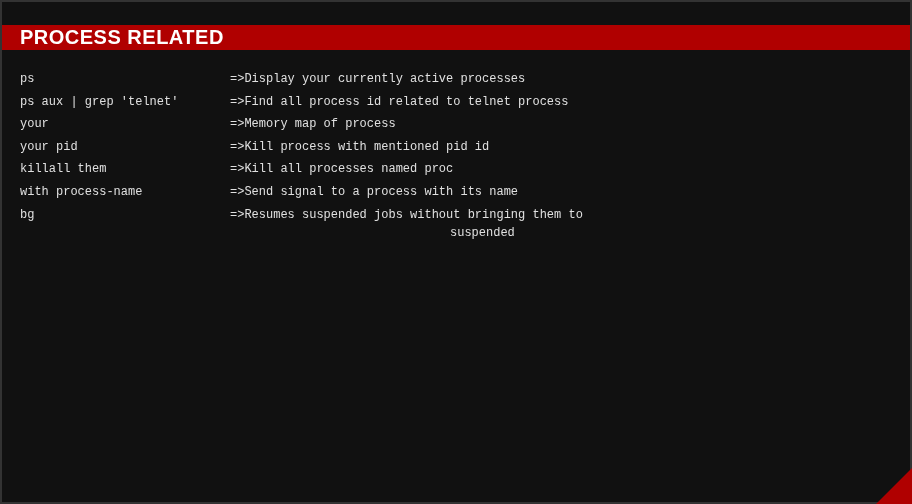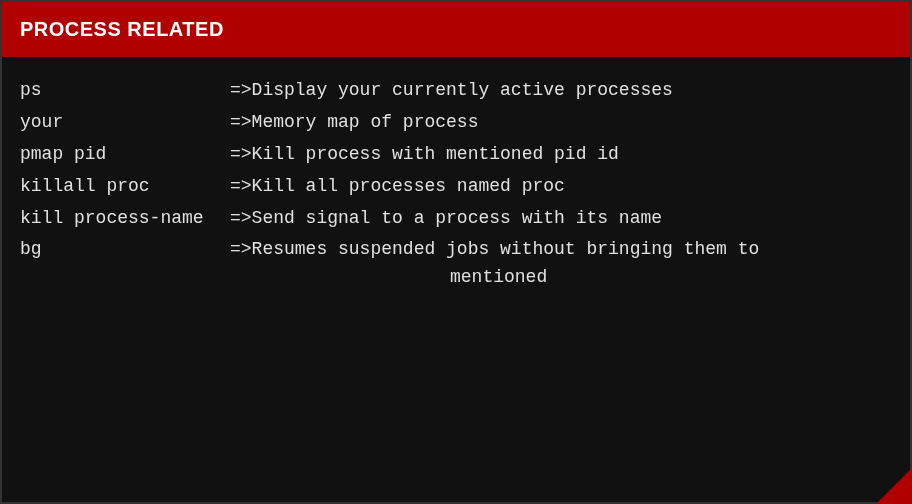--- a/index.html
+++ b/index.html
@@ -20,22 +20,23 @@
       width: 912px;
       height: 504px;
       background: #111;
       border: 2px solid #333;
       display: flex;
       flex-direction: column;
     }
 
     .header {
       background: #b00000;
-      padding: 16px 18px;
+      padding: 1px 18px;
       flex-shrink: 0;
+      margin-top: 23px;
     }
 
     .header-title {
       color: #fff;
       font-size: 20px;
       font-weight: bold;
       letter-spacing: 0.5px;
       font-family: Arial, sans-serif;
     }
 
@@ -45,21 +46,21 @@
       overflow: hidden;
     }
 
     .command-table {
       width: 100%;
       border-collapse: collapse;
     }
 
     .command-table tr td {
       color: #e0e0e0;
-      font-size: 18px;
+      font-size: 12px;
       font-family: 'Courier New', Courier, monospace;
       padding: 2px 0;
       vertical-align: top;
       line-height: 1.55;
     }
 
     .cmd-col {
       white-space: nowrap;
       padding-right: 10px;
       min-width: 210px;
@@ -102,37 +103,41 @@
       <span class="header-title">PROCESS RELATED</span>
     </div>
     <div class="content">
       <table class="command-table">
         <tbody id="commands-body">
         <tr>
               <td class="cmd-col">ps</td>
               <td class="desc-col">=&gt;Display your currently active processes</td>
             </tr>
             <tr>
+              <td class="cmd-col">ps aux | grep 'telnet'</td>
+              <td class="desc-col">=&gt;Find all process id related to telnet process</td>
+            </tr>
+            <tr>
               <td class="cmd-col">your</td>
               <td class="desc-col">=&gt;Memory map of process</td>
             </tr>
             <tr>
-              <td class="cmd-col">pmap pid</td>
+              <td class="cmd-col">your pid</td>
               <td class="desc-col">=&gt;Kill process with mentioned pid id</td>
             </tr>
             <tr>
-              <td class="cmd-col">killall proc</td>
+              <td class="cmd-col">killall them</td>
               <td class="desc-col">=&gt;Kill all processes named proc</td>
             </tr>
             <tr>
-              <td class="cmd-col">kill process-name</td>
+              <td class="cmd-col">with process-name</td>
               <td class="desc-col">=&gt;Send signal to a process with its name</td>
             </tr>
             <tr>
               <td class="cmd-col">bg</td>
-              <td class="desc-col">=&gt;Resumes suspended jobs without bringing them to<span class="indent">mentioned</span></td>
+              <td class="desc-col">=&gt;Resumes suspended jobs without bringing them to<span class="indent">suspended</span></td>
             </tr>
           </tbody>
       </table>
     </div>
   </div>
   <div class="bottom-triangle"></div>
 </div>
 
 </body></html>

